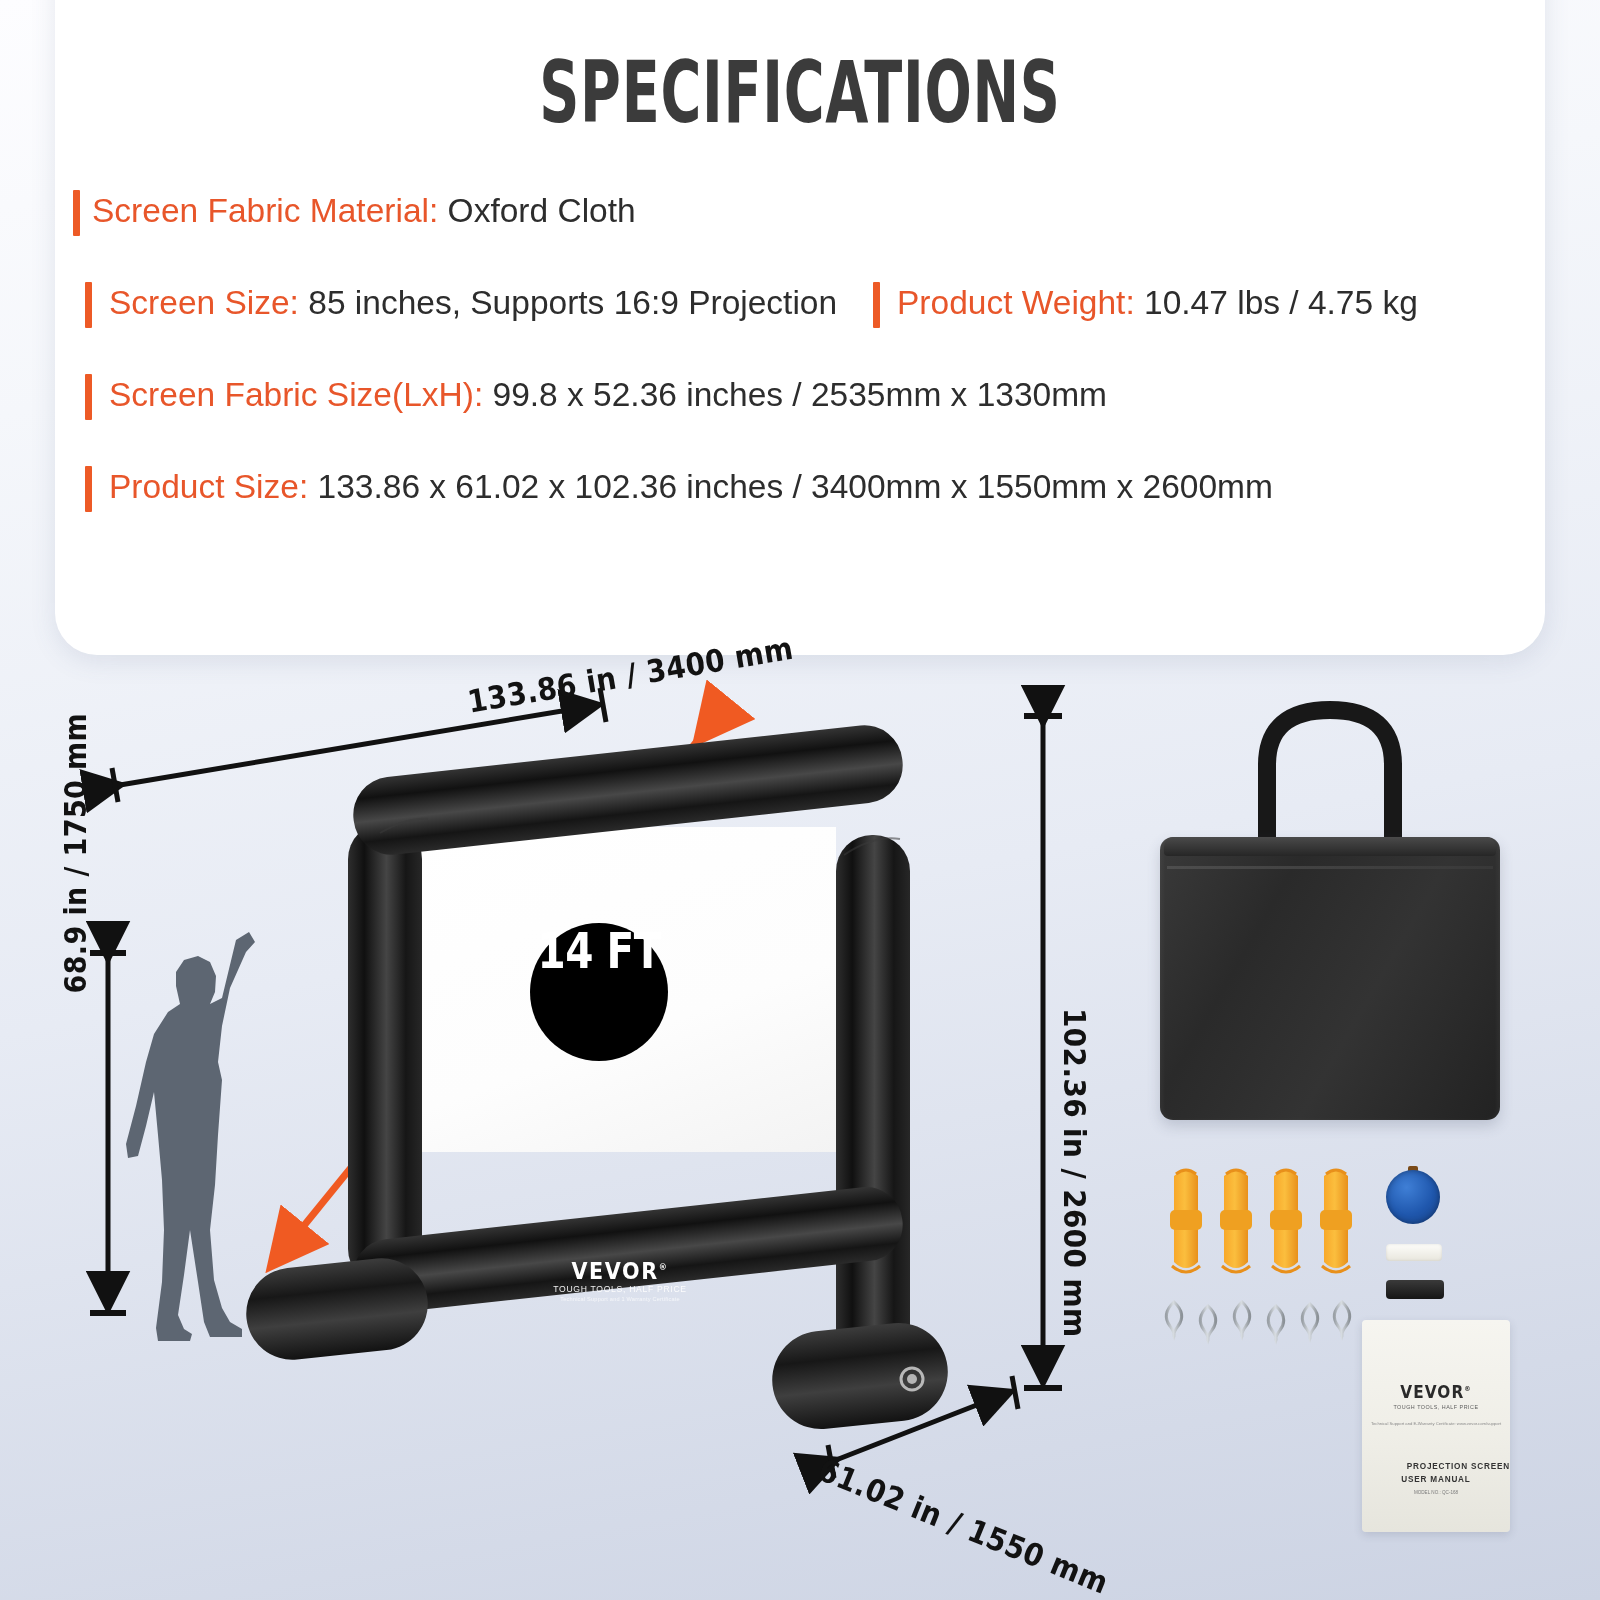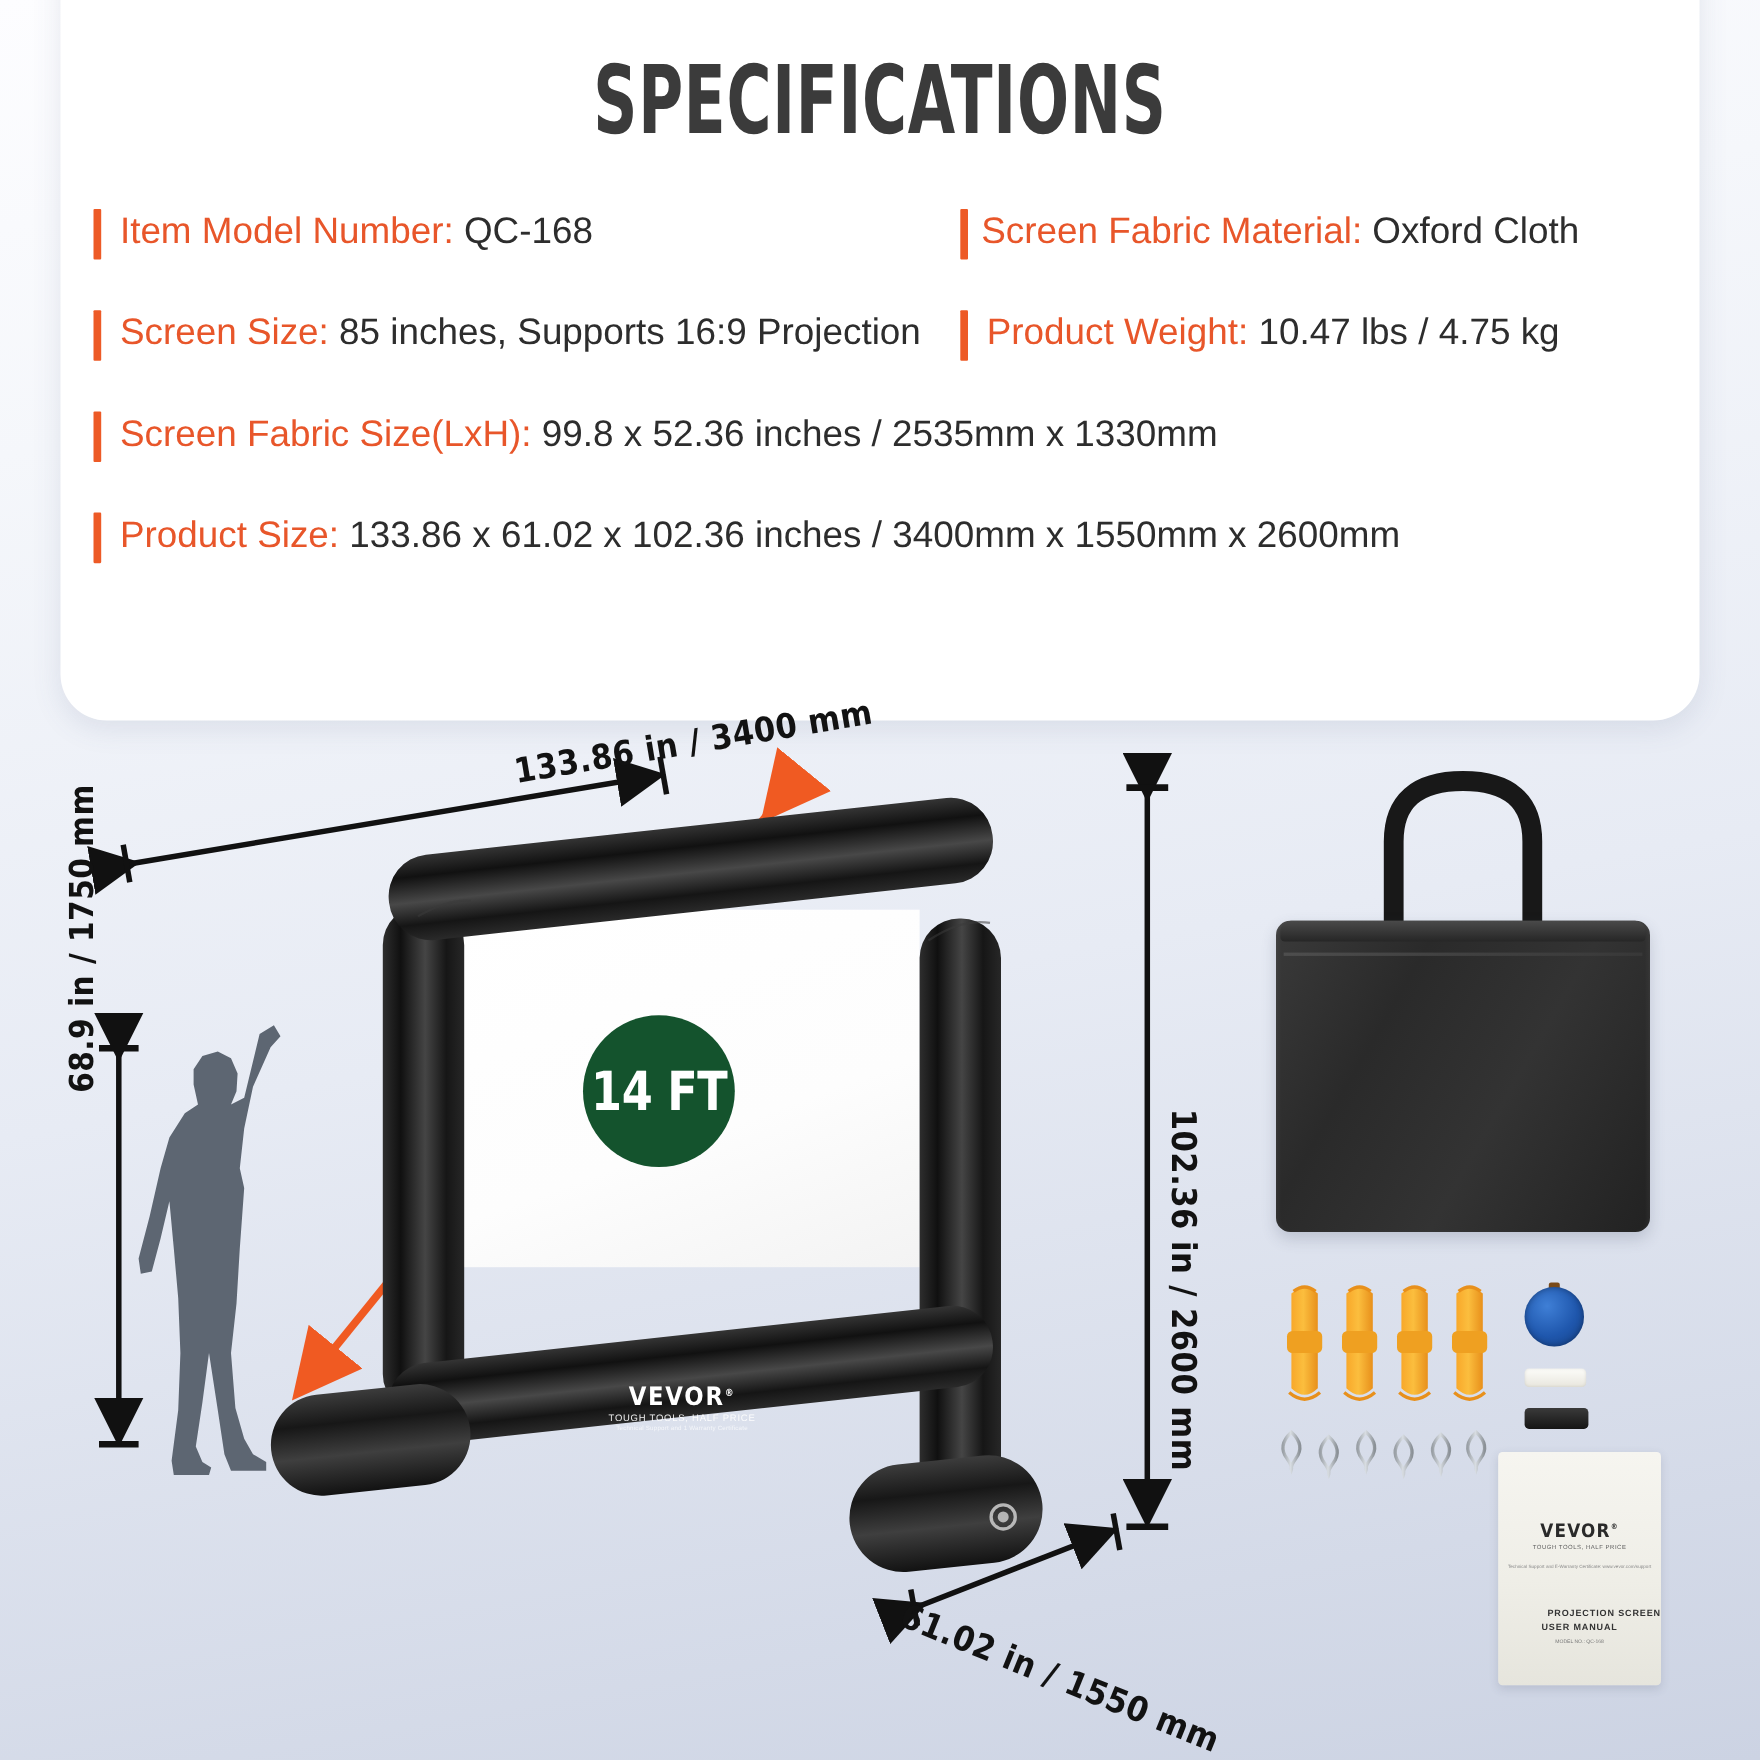--- a/index.html
+++ b/index.html
@@ -55,21 +55,21 @@
 
   
   #screen-unit{ position:absolute; left:240px; top:75px; width:720px; height:790px; }
 
   #screen-white{
     position:absolute; left:176px; top:112px; width:420px; height:325px;
     background:linear-gradient(160deg,#ffffff 0%,#fdfdfd 60%,#f3f3f3 100%);
   }
   #badge{
     position:absolute; left:290px; top:208px; width:138px; height:138px; border-radius:50%;
-    background:#14532d; display:flex; align-items:center; justify-content:center;
+    background:#000000; display:flex; align-items:flex-start; justify-content:center;
   }
   #badge span{
     font-family:"DejaVu Sans Condensed","Liberation Sans", sans-serif;
     font-size:49px; font-weight:700; color:#fff; letter-spacing:-.5px;
     transform:scaleX(.92);
   }
   #vevor-brand{ position:absolute; left:285px; top:540px; text-align:center; width:190px; color:#fff; }
   #vevor-brand .v1{ font-size:23px; font-weight:700; letter-spacing:1.6px; line-height:24px;
         font-family:"DejaVu Sans Condensed","Liberation Sans", sans-serif; }
   #vevor-brand .v1 sup{ font-size:9px; vertical-align:super; }
@@ -112,27 +112,20 @@
 
 <div id="spec-card">
   <div id="spec-title">SPECIFICATIONS</div>
 
   <div class="spec-rows">
 
     <div class="spec-row r1">
       <div class="spec-cell">
         <div class="bar"></div>
         <div class="txt">
-          <span class="lbl">Item Model Number:</span>
-          <span class="val">QC-168</span>
-        </div>
-      </div>
-      <div class="spec-cell">
-        <div class="bar"></div>
-        <div class="txt">
           <span class="lbl">Screen Fabric Material:</span>
           <span class="val">Oxford Cloth</span>
         </div>
       </div>
     </div>
 
     <div class="spec-row r2">
       <div class="spec-cell">
         <div class="bar"></div>
         <div class="txt">

